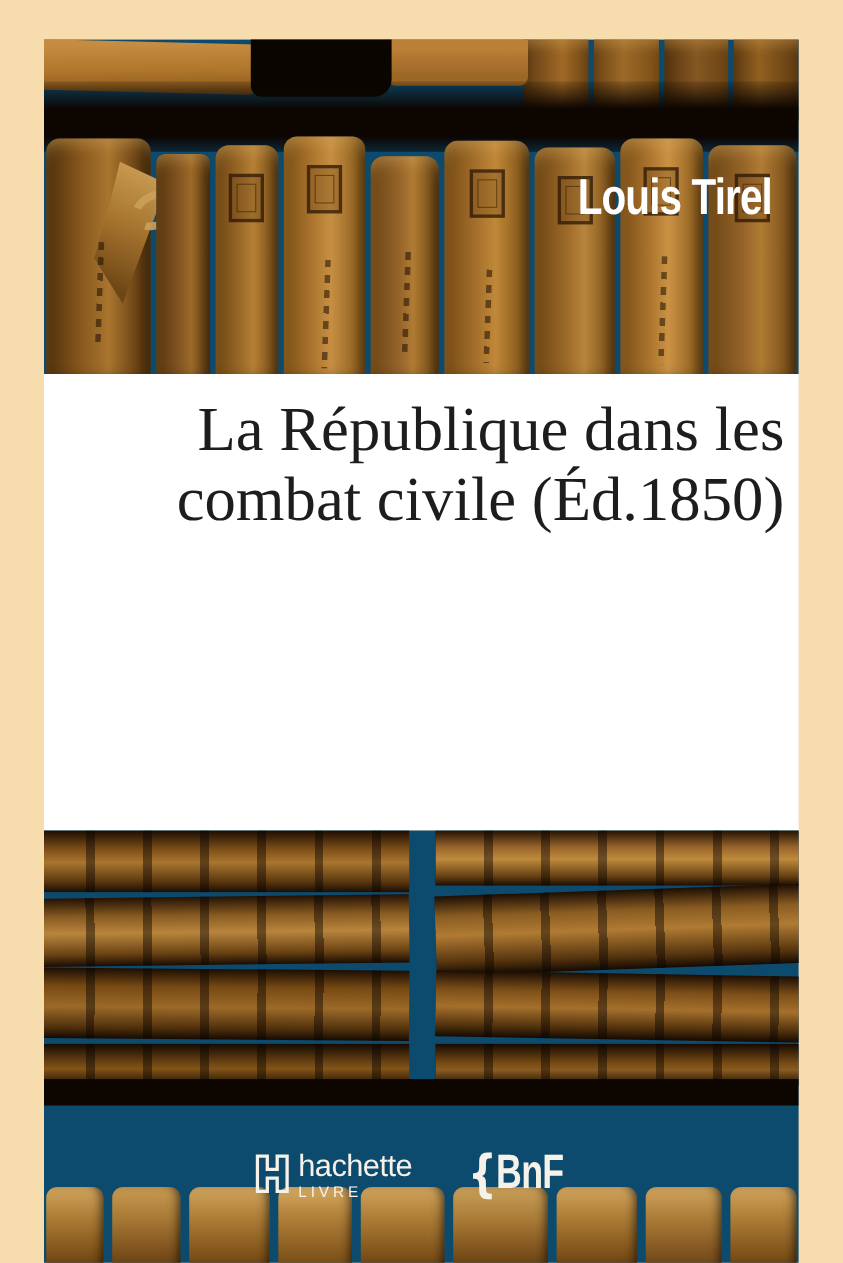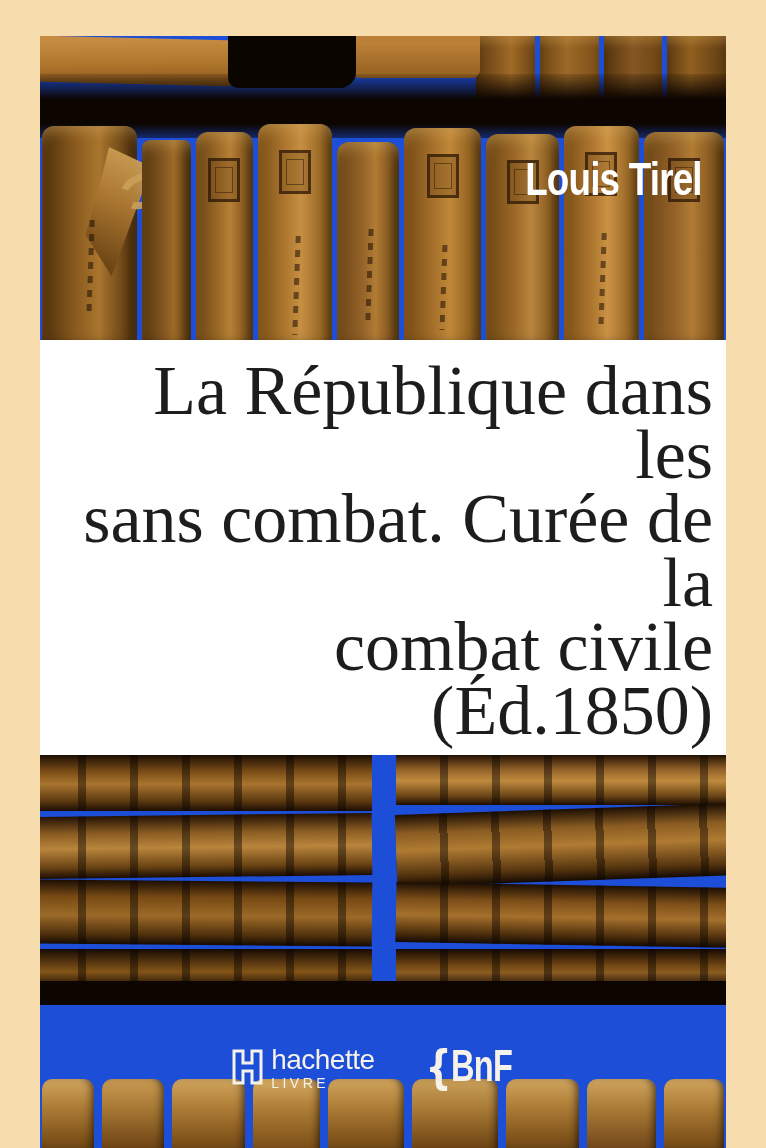--- a/index.html
+++ b/index.html
@@ -5,21 +5,21 @@
   * { margin:0; padding:0; box-sizing:border-box; }
   html,body { width:766px; height:1148px; }
   body {
     position:relative;
     background:#f7dcae;
     font-family:"Liberation Sans", sans-serif;
     overflow:hidden;
   }
   .photo {
     position:absolute; left:40px; width:686px;
-    background:#1d4ed8; overflow:hidden;
+    background:#0c4a6e; overflow:hidden;
   }
   .photo-top { top:36px; height:304px; }
   .photo-bottom { top:755px; height:444px; }
 
   
   .plank-a {
     position:absolute; left:-4px; top:2px; width:200px; height:46px;
     background:linear-gradient(178deg,#c68c42 10%,#b0762c 55%,#8f5c1e 90%);
     transform:rotate(1.4deg); border-radius:0 0 10px 4px;
   }
@@ -76,21 +76,21 @@
 
   
   .band {
     position:absolute; left:40px; top:340px; width:686px; height:415px;
     background:#ffffff;
   }
   .title {
     position:absolute; top:19px; left:20px; right:13px;
     text-align:right; color:#1d1d1d;
     font-family:"Liberation Serif", serif;
-    font-size:70px; line-height:64px; font-weight:400;
+    font-size:57px; line-height:64px; font-weight:400;
   }
 
   
   .stack-left  { position:absolute; left:0;   top:0; width:326px; height:234px; }
   .stack-right { position:absolute; left:362px; top:0; width:330px; height:234px; }
   .hrow { position:absolute; left:-6px; right:-6px; }
   .hrow::after {
     content:""; position:absolute; inset:0;
     background:repeating-linear-gradient(90deg, transparent 0 44px, rgba(10,4,0,.45) 44px 52px);
   }
@@ -175,21 +175,20 @@
         <span class="label"></span>
       </div>
     </div>
 
     <div class="author">Louis Tirel</div>
   </div>
 
   <div class="band">
     <div class="title">
       <div>La République dans les</div>
-      <div>sans combat. Curée de la</div>
       <div>combat civile (Éd.1850)</div>
     </div>
   </div>
 
   <div class="photo photo-bottom">
 
     <div class="stack-left">
       <div class="hrow" style="top:0;height:56px;background:linear-gradient(180deg,#1c0e03,#7c4e18 30%,#a9752f 52%,#5e3a10 82%,#1c0e03)"></div>
       <div class="hrow" style="top:60px;height:62px;transform:rotate(-.7deg);background:linear-gradient(180deg,#241204,#8a5c22 28%,#b9853d 52%,#6b4414 82%,#1a0c02)"></div>
       <div class="hrow" style="top:126px;height:64px;transform:rotate(.5deg);background:linear-gradient(180deg,#1c0e03,#774a14 26%,#9c6a28 55%,#4e2f0c 85%,#140a02)"></div>

